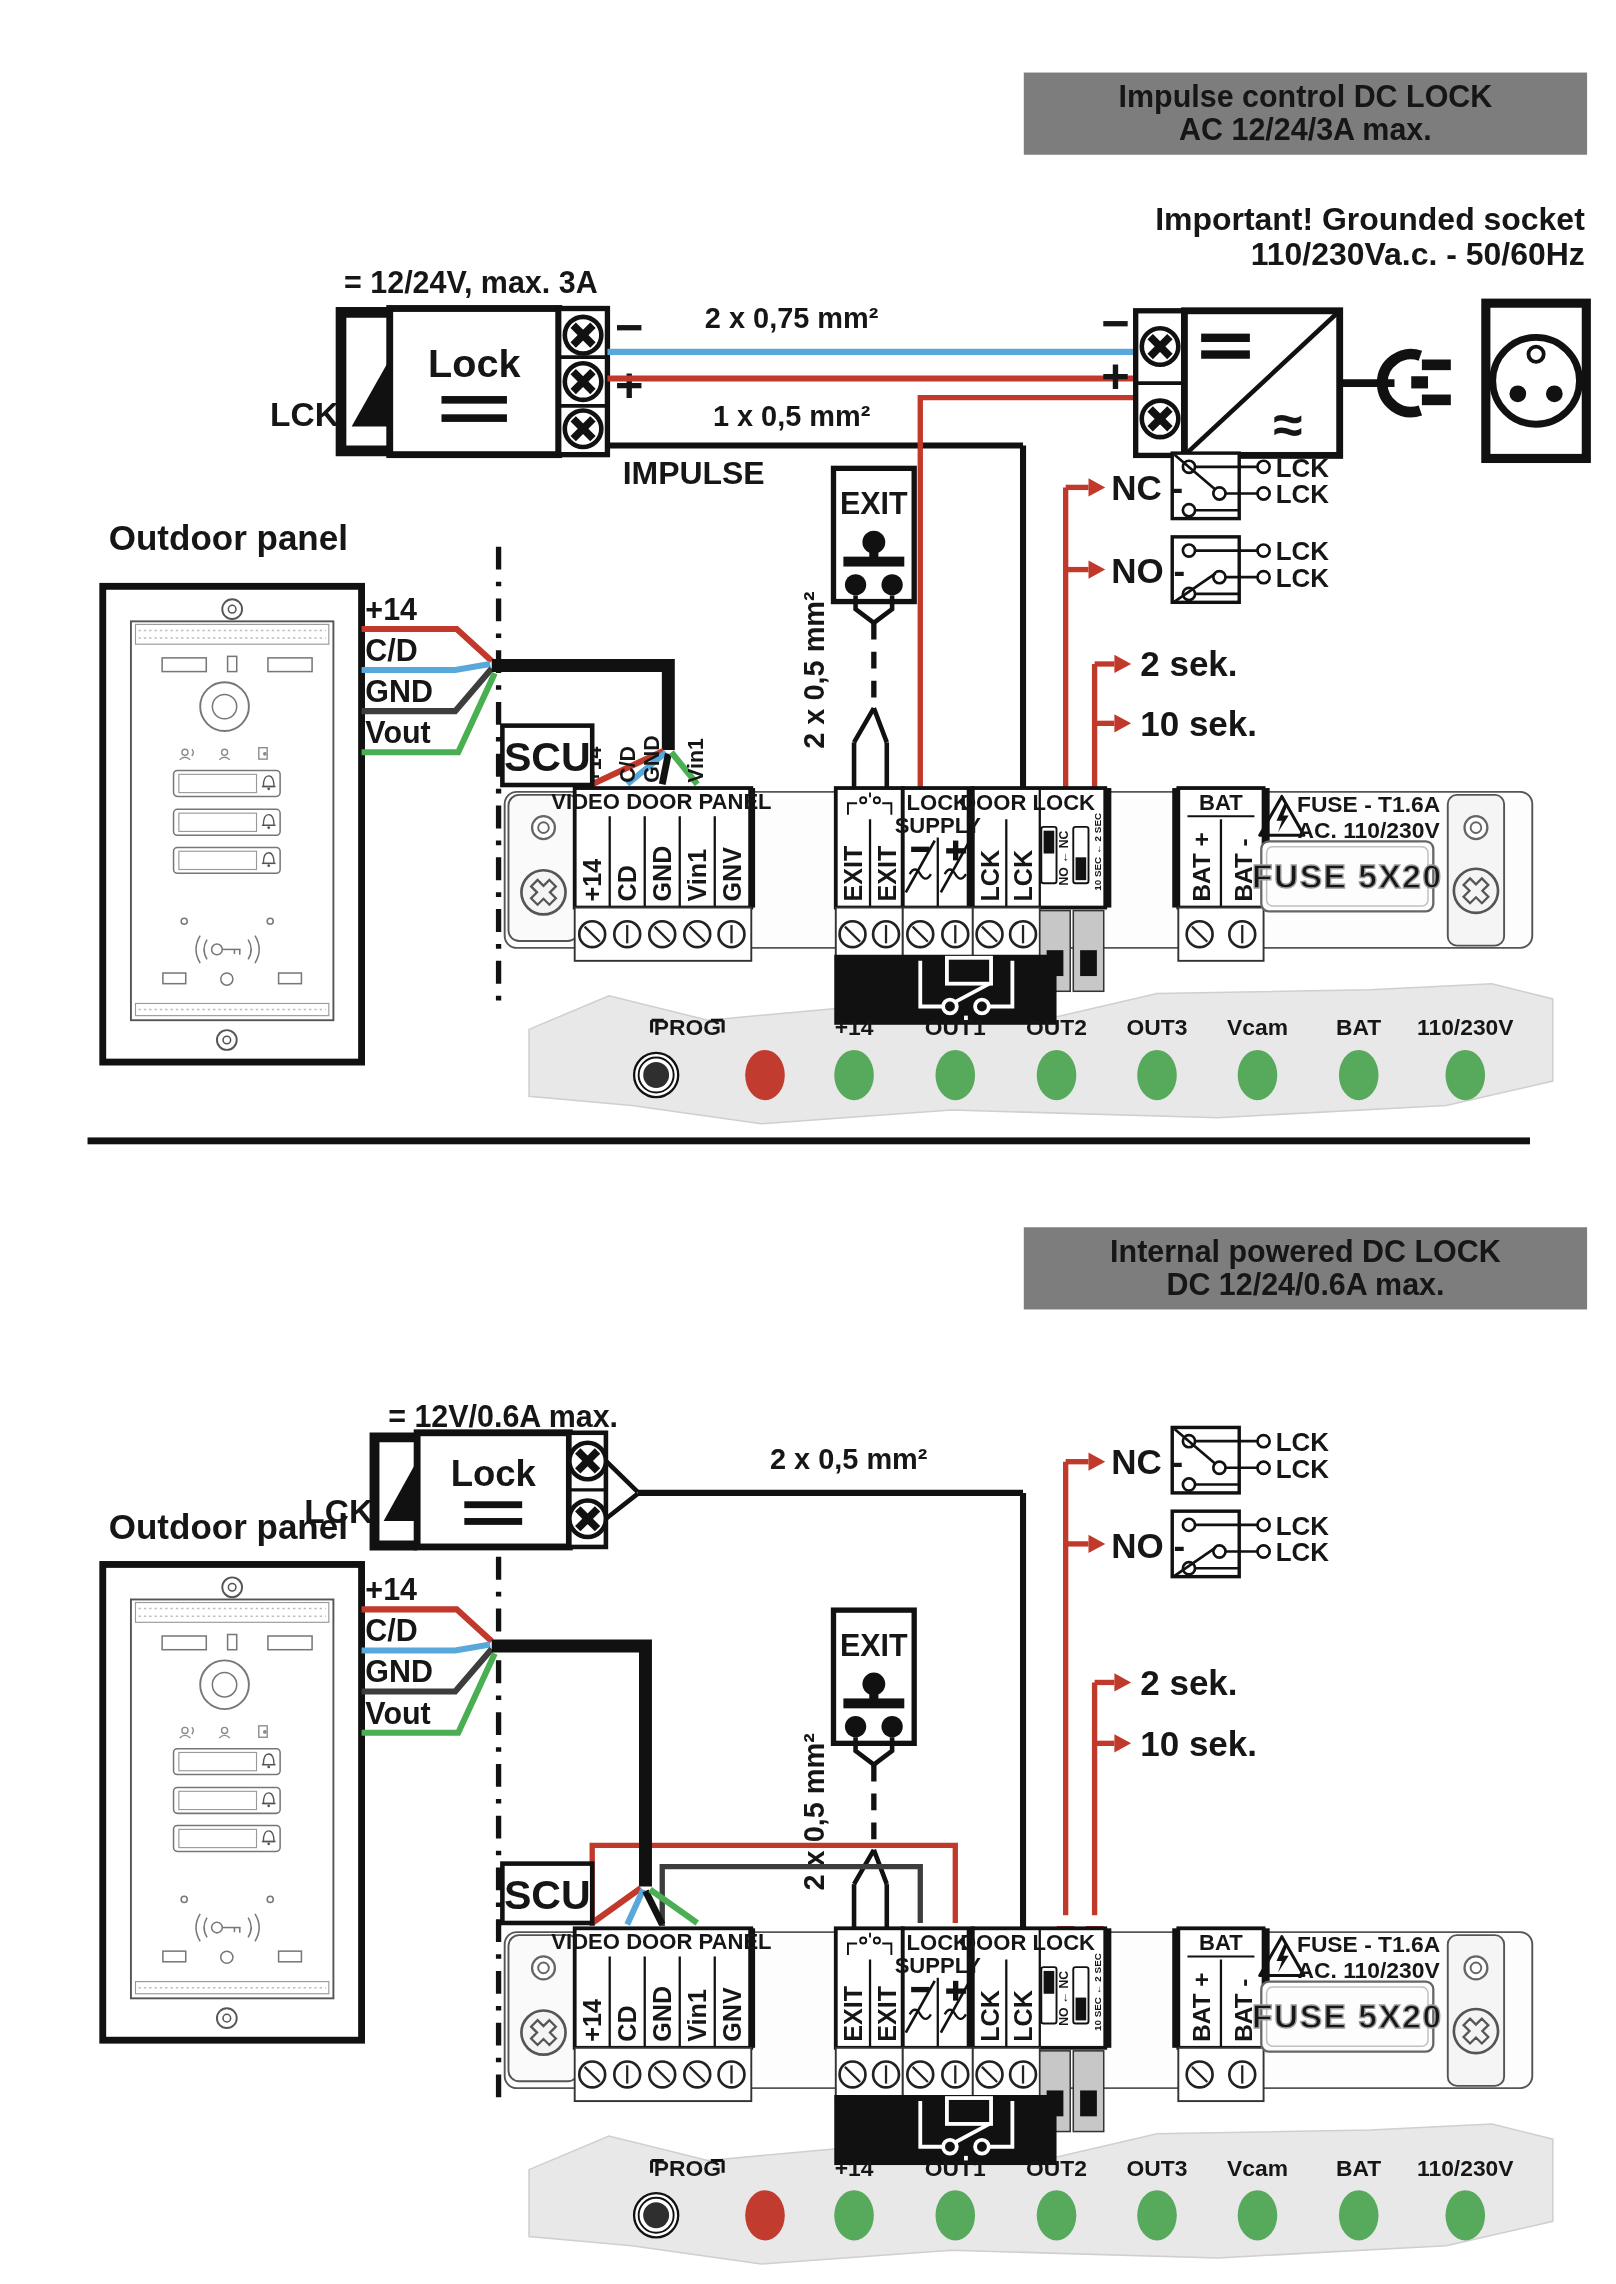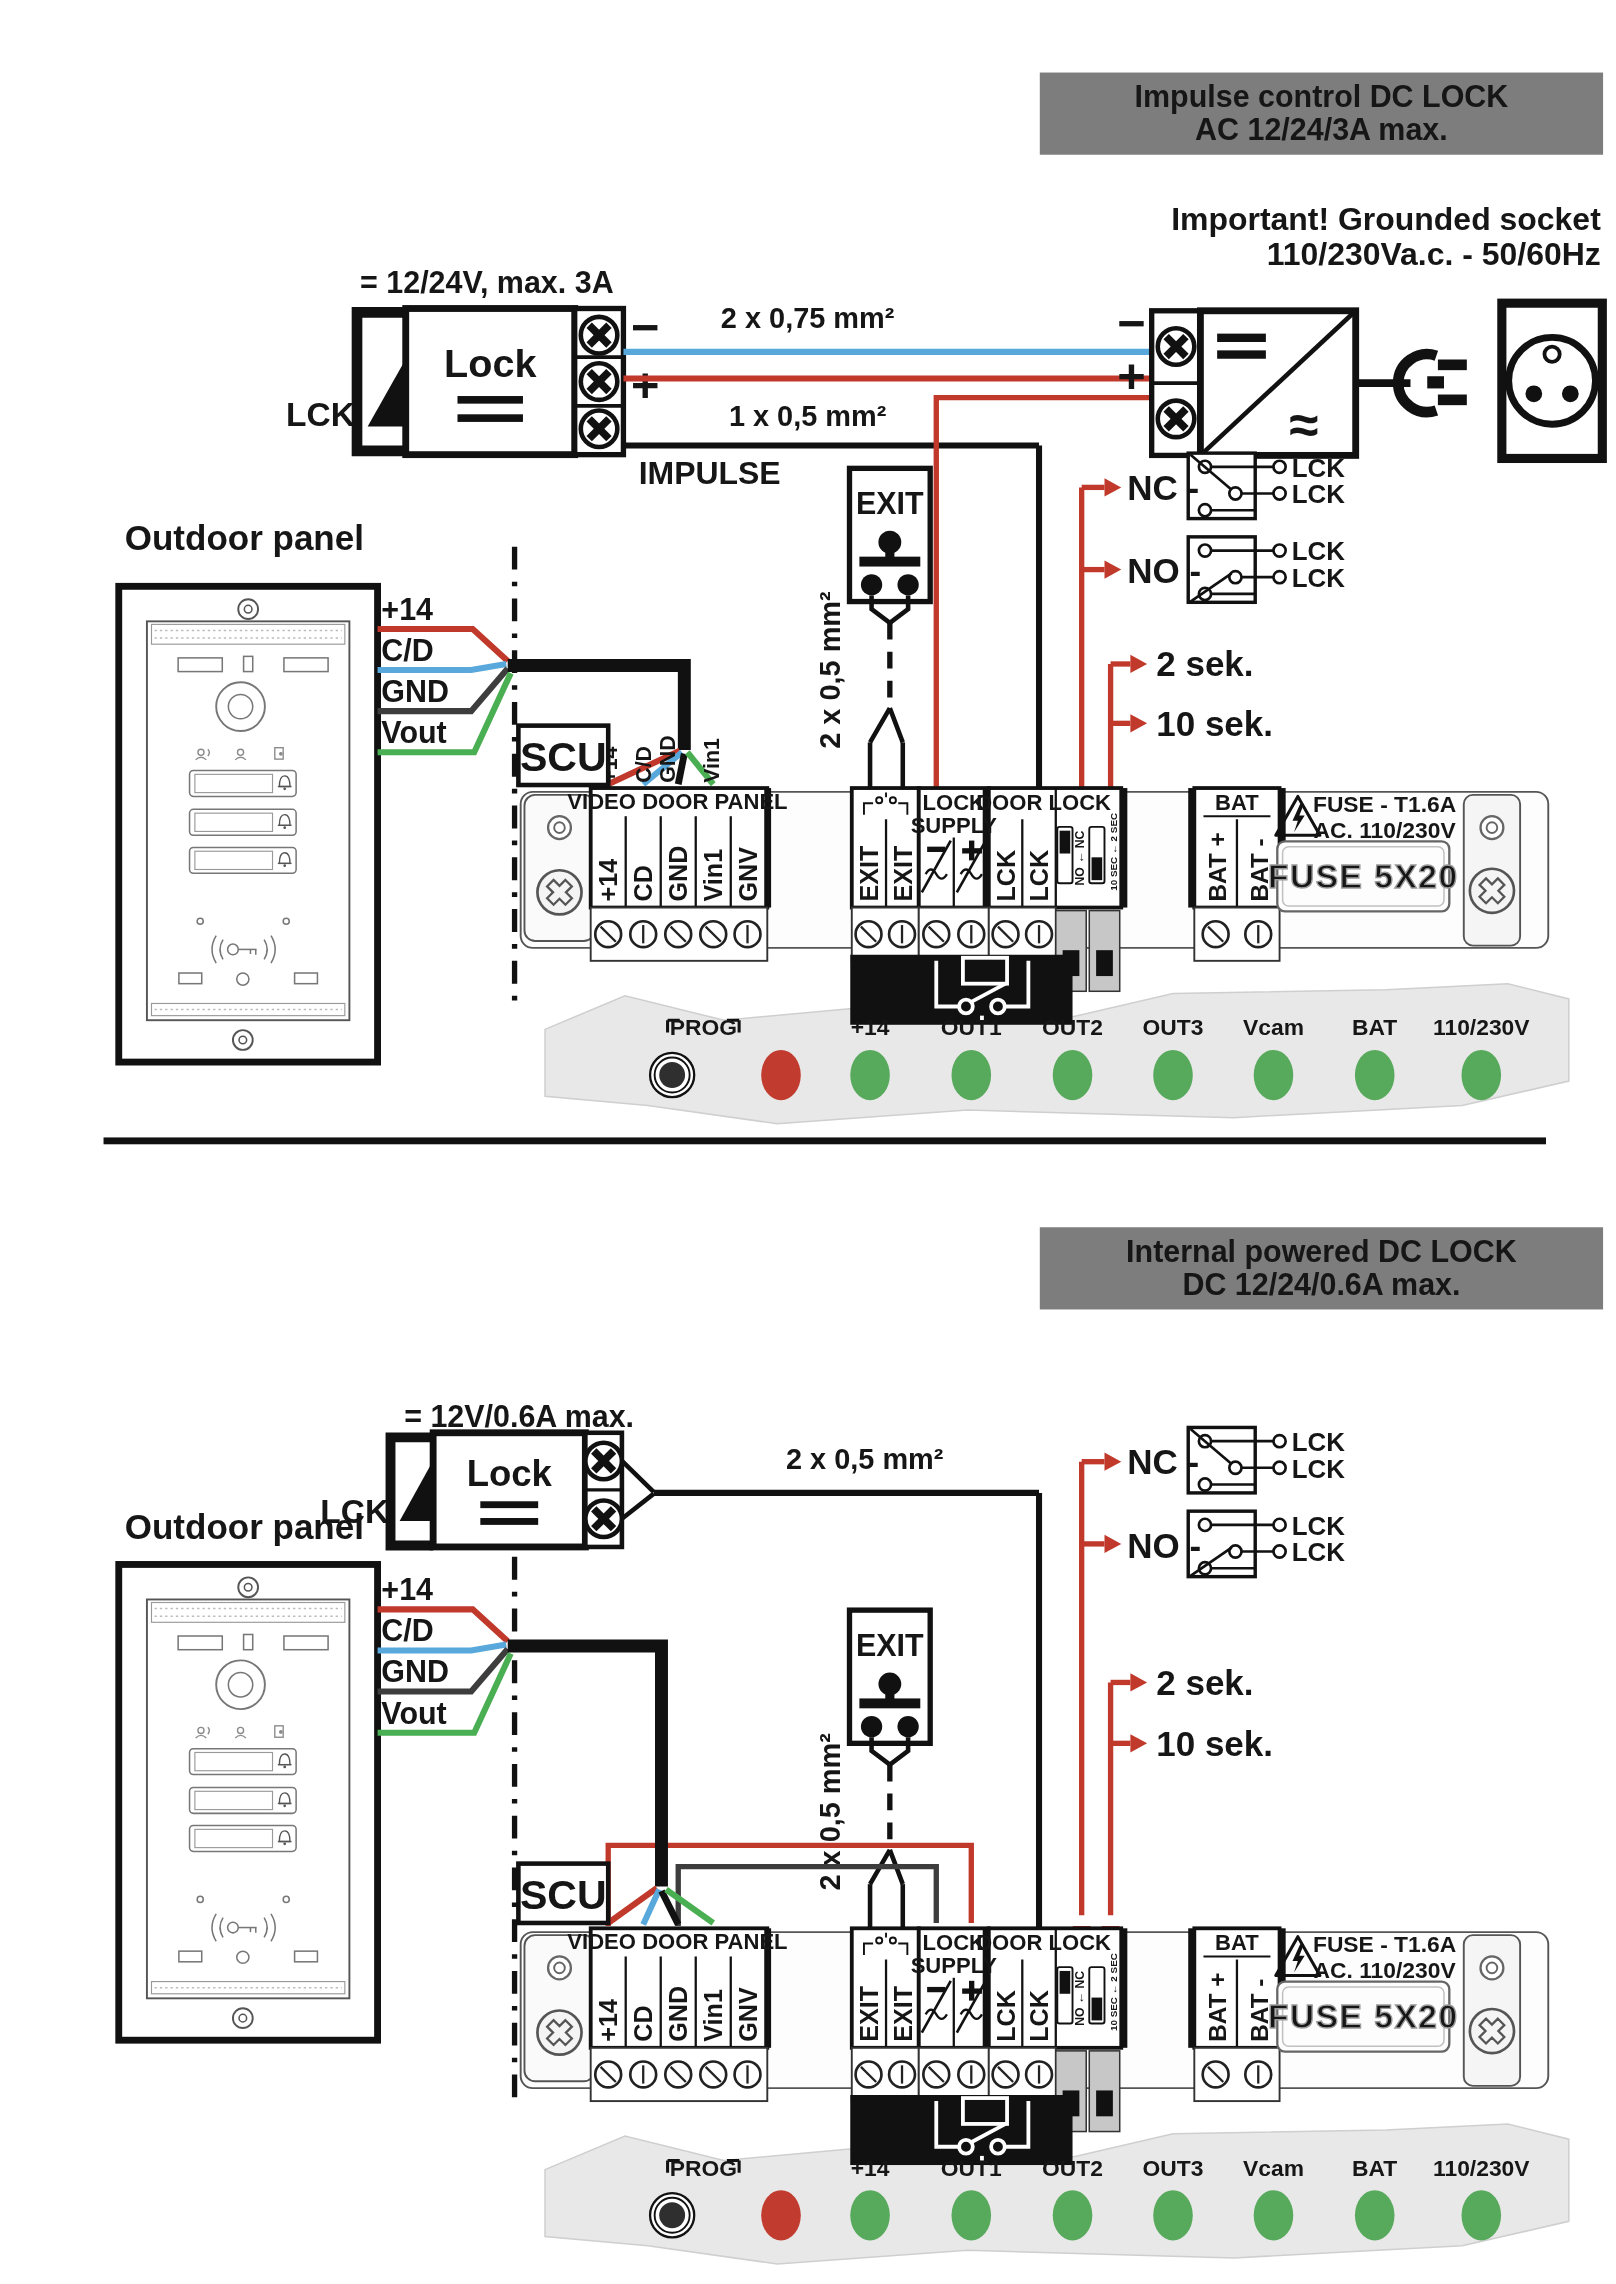--- a/index.html
+++ b/index.html
@@ -1,16 +1,16 @@
 <!DOCTYPE html>
 <html style="font-size:12px"><head>
 <meta charset="utf-8">
 <style>
   html,body{margin:0;padding:0;background:#fff;}
-  .page{position:relative;width:1376px;height:2284px;background:#fff;margin-left:16px;}
+  .page{position:relative;width:1376px;height:2284px;background:#fff;}
   svg{display:block}
   text{font-family:"Liberation Sans","DejaVu Sans",sans-serif;font-weight:bold;fill:#161616;}
 </style>
 </head>
 <body>
 
 <div class="page">
 <svg width="1616" height="2284" viewBox="0 0 2123 3000" xmlns="http://www.w3.org/2000/svg">
 
 <defs>

